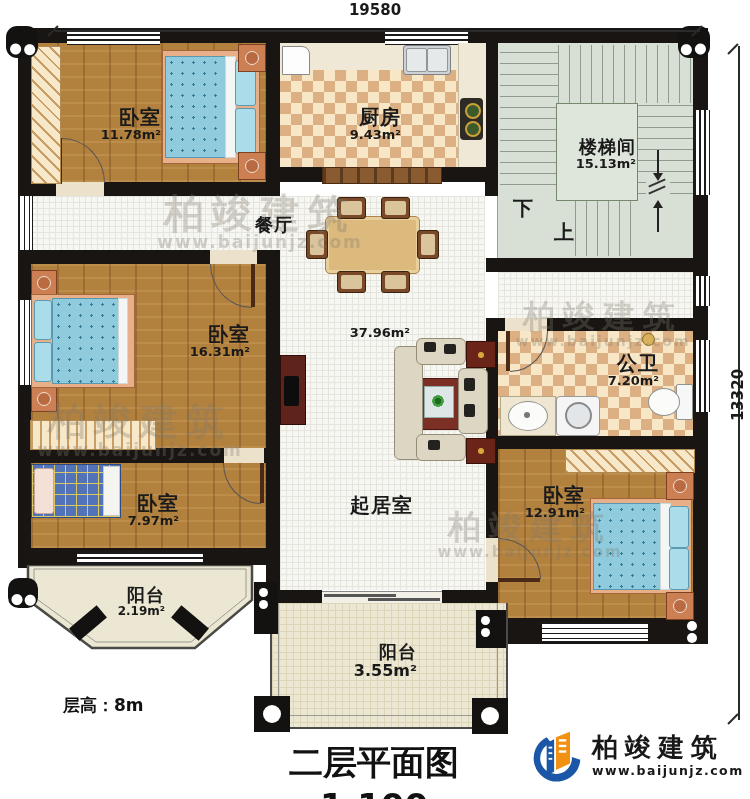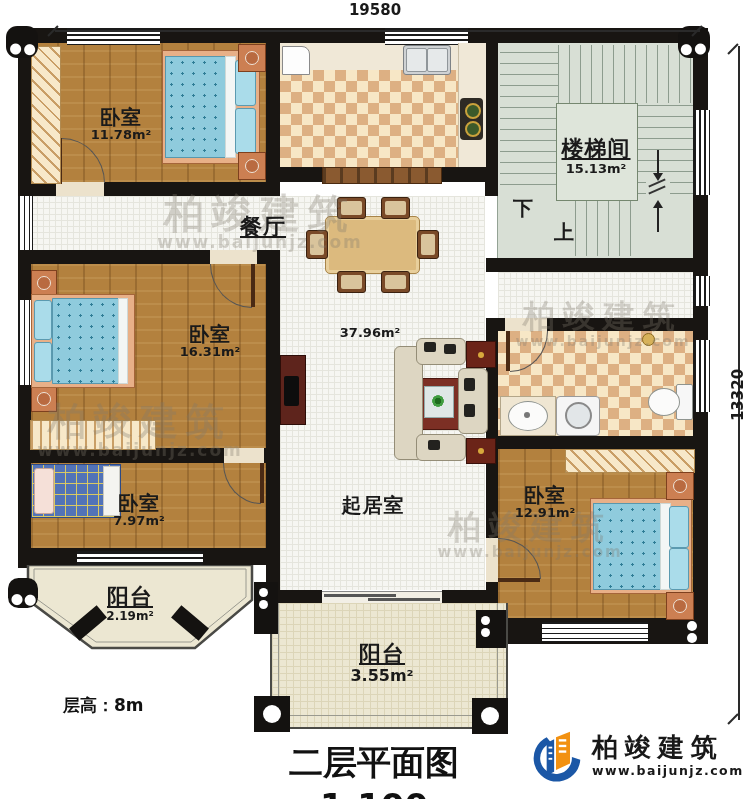--- a/index.html
+++ b/index.html
@@ -61,23 +61,23 @@
         radial-gradient(circle at 30% 72%,#fff 5px,transparent 6px),
         radial-gradient(circle at 74% 74%,#fff 5px,transparent 6px),#141210;border-radius:35%;}
   .post{position:absolute;background:#141210;}
   .wcirc{position:absolute;background:#fff;border-radius:50%;}
   
   .tread-h{position:absolute;background-image:repeating-linear-gradient(180deg,#8d9c8e 0 1px,transparent 1px 11px);}
   .tread-v{position:absolute;background-image:repeating-linear-gradient(90deg,#8d9c8e 0 1px,transparent 1px 11px);}
   .landing{position:absolute;background:#dee5da;border:1px solid #75876f;}
   .tri{position:absolute;width:0;height:0;}
   
-  .rlabel{position:absolute;text-align:center;line-height:1.12;}
+  .rlabel{position:absolute;text-align:right;line-height:1.12;}
   .rname{font-size:20px;font-weight:bold;letter-spacing:1px;}
-  .rname.sm{font-size:22px;text-decoration:underline;}
+  .rname.sm{font-size:18px;}
   .rarea{font-size:13px;font-weight:bold;}
   .dimtext{position:absolute;font-size:15px;font-weight:bold;}
   .dimline{position:absolute;background:#2a2a2a;}
   .tick{position:absolute;width:2px;height:14px;background:#2a2a2a;transform:rotate(45deg);}
   .wm{position:absolute;text-align:center;color:rgba(128,120,108,.32);font-weight:bold;pointer-events:none;line-height:1.05;}
   .wm .wm-name{letter-spacing:8px;}
   .wm .wm-url{letter-spacing:2px;}
   .footer-line{position:absolute;font-size:17px;font-weight:600;color:#111;}
   .plan-title{position:absolute;font-size:34px;font-weight:600;color:#111;text-align:center;
         border-bottom:4px solid #111;padding-bottom:5px;}
@@ -288,36 +288,44 @@
   </div>
   <div class="wm" style="left:415px;top:510px;width:230px">
     <div class="wm-name" style="font-size:33px">柏竣建筑</div>
     <div class="wm-url" style="font-size:15px">www.baijunjz.com</div>
   </div>
 
   <div class="rlabel" style="left:81px;top:106px;width:80px">
     <div class="rname">卧室</div>
     <div class="rarea">11.78m²</div>
   </div>
+  <div class="rlabel" style="left:321px;top:106px;width:80px">
+    <div class="rname">厨房</div>
+    <div class="rarea">9.43m²</div>
+  </div>
   <div class="rlabel" style="left:556px;top:137px;width:80px">
     <div class="rname sm">楼梯间</div>
     <div class="rarea">15.13m²</div>
   </div>
   <div class="rlabel" style="left:233px;top:215px;width:60px">
     <div class="rname sm">餐厅</div>
   </div>
   <div class="rlabel" style="left:170px;top:323px;width:80px">
     <div class="rname">卧室</div>
     <div class="rarea">16.31m²</div>
   </div>
   <div class="rlabel" style="left:330px;top:326px;width:80px">
     <div class="rarea" style="font-size:13px">37.96m²</div>
   </div>
   <div class="rlabel" style="left:333px;top:494px;width:80px">
     <div class="rname">起居室</div>
+  </div>
+  <div class="rlabel" style="left:579px;top:352px;width:80px">
+    <div class="rname">公卫</div>
+    <div class="rarea">7.20m²</div>
   </div>
   <div class="rlabel" style="left:99px;top:492px;width:80px">
     <div class="rname">卧室</div>
     <div class="rarea">7.97m²</div>
   </div>
   <div class="rlabel" style="left:505px;top:484px;width:80px">
     <div class="rname">卧室</div>
     <div class="rarea">12.91m²</div>
   </div>
   <div class="rlabel" style="left:95px;top:585px;width:70px">

